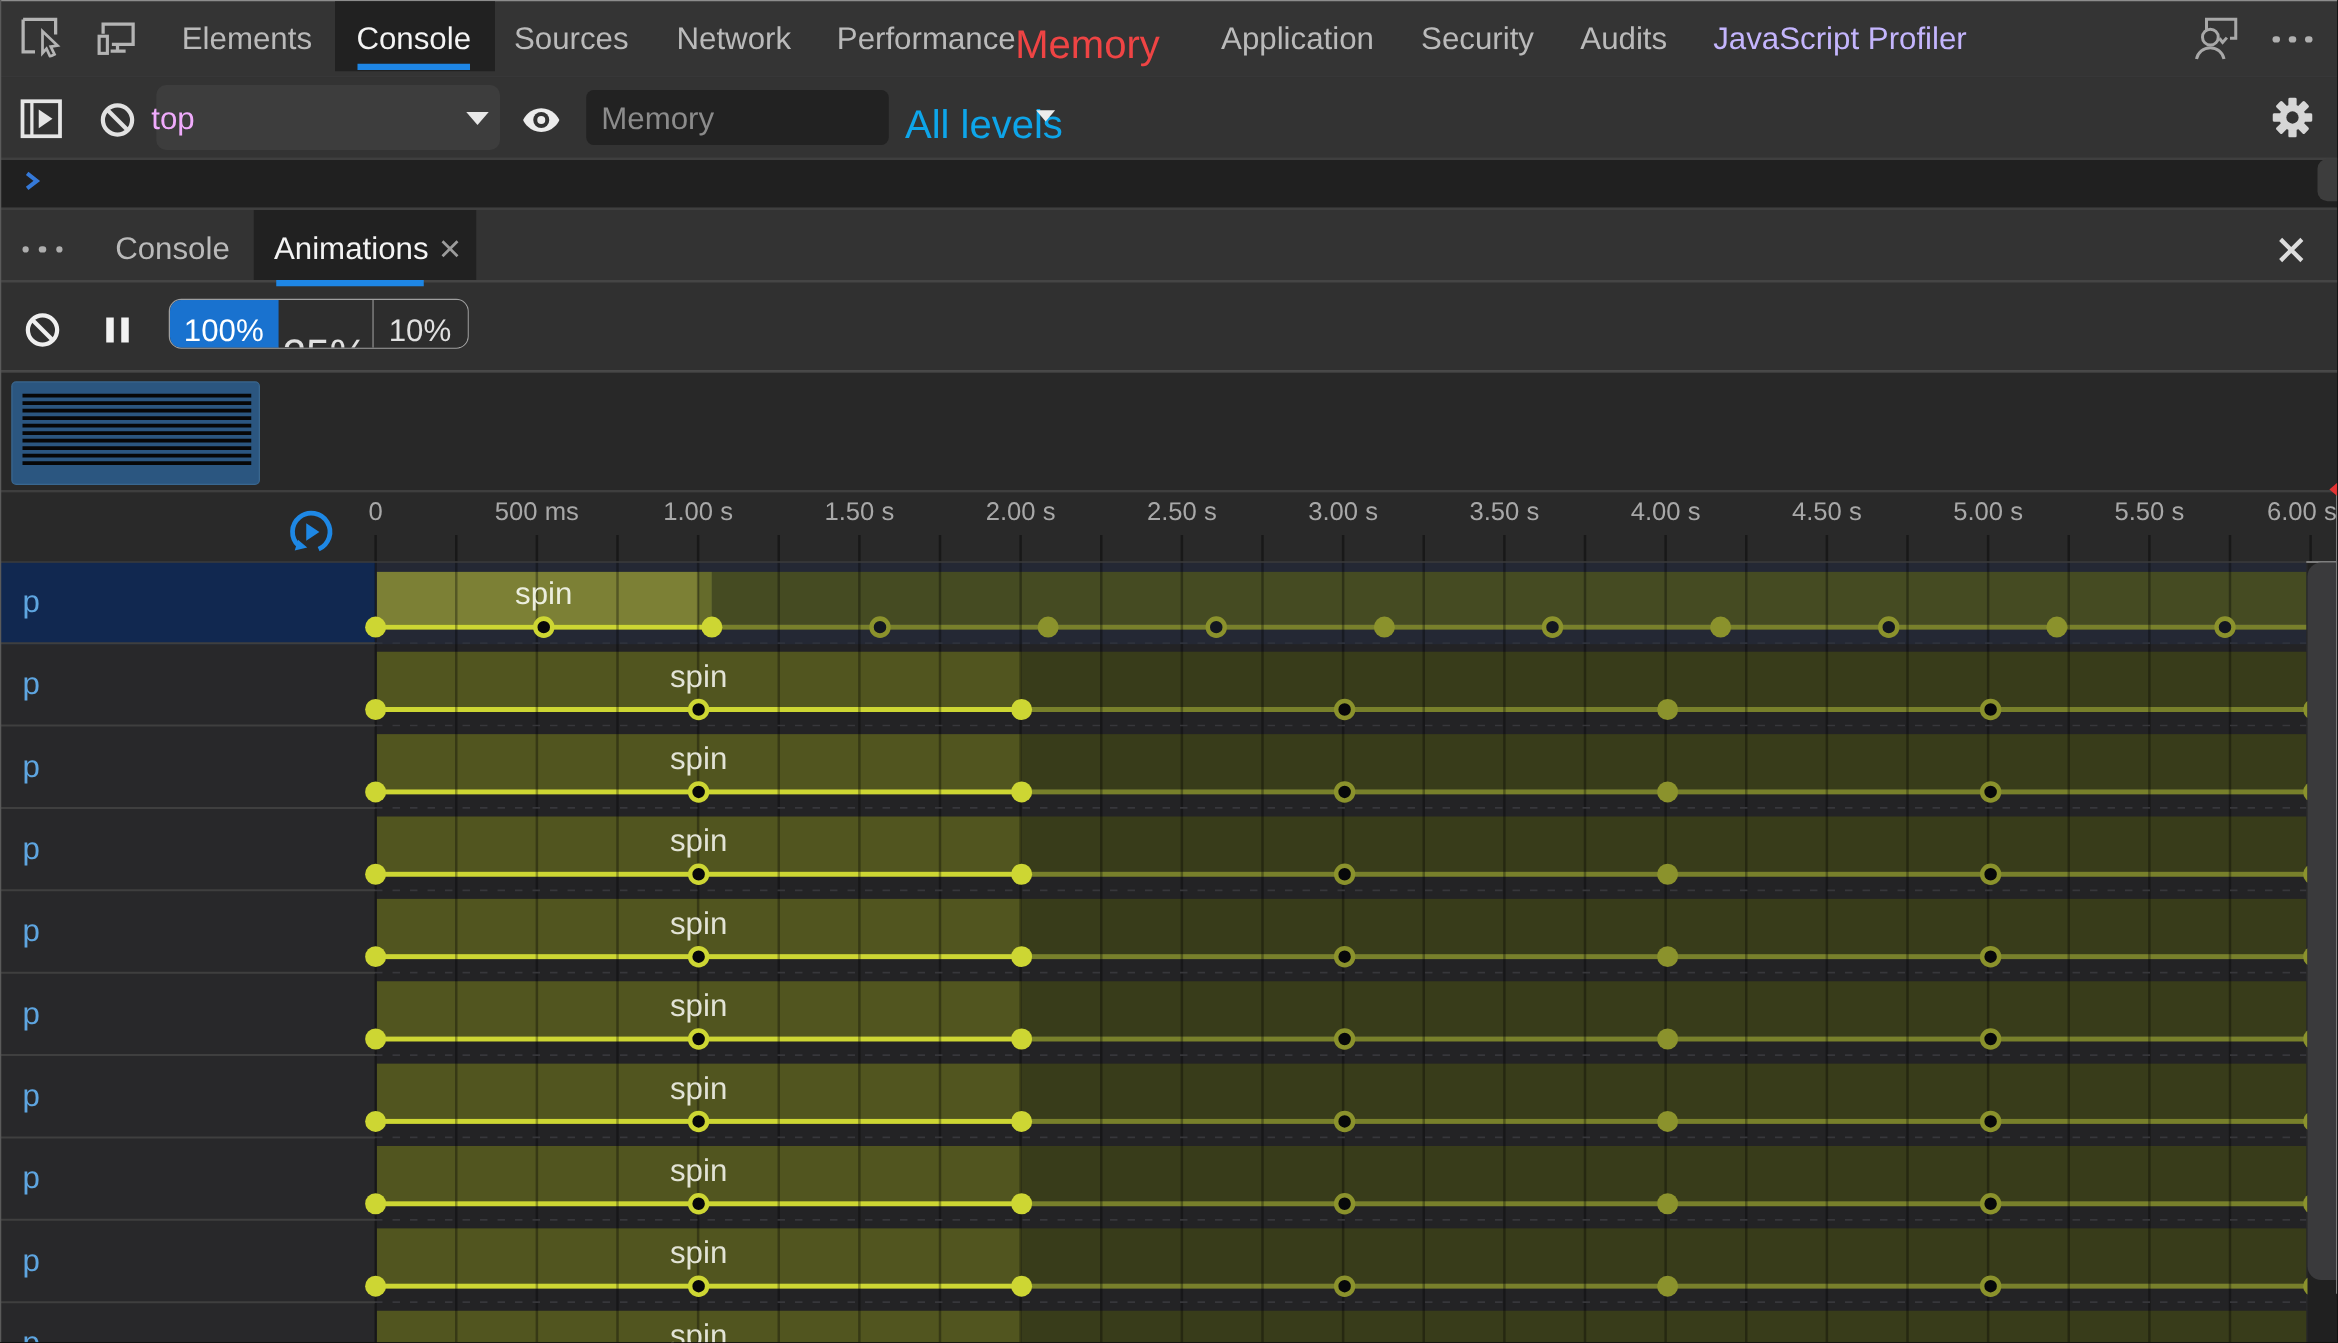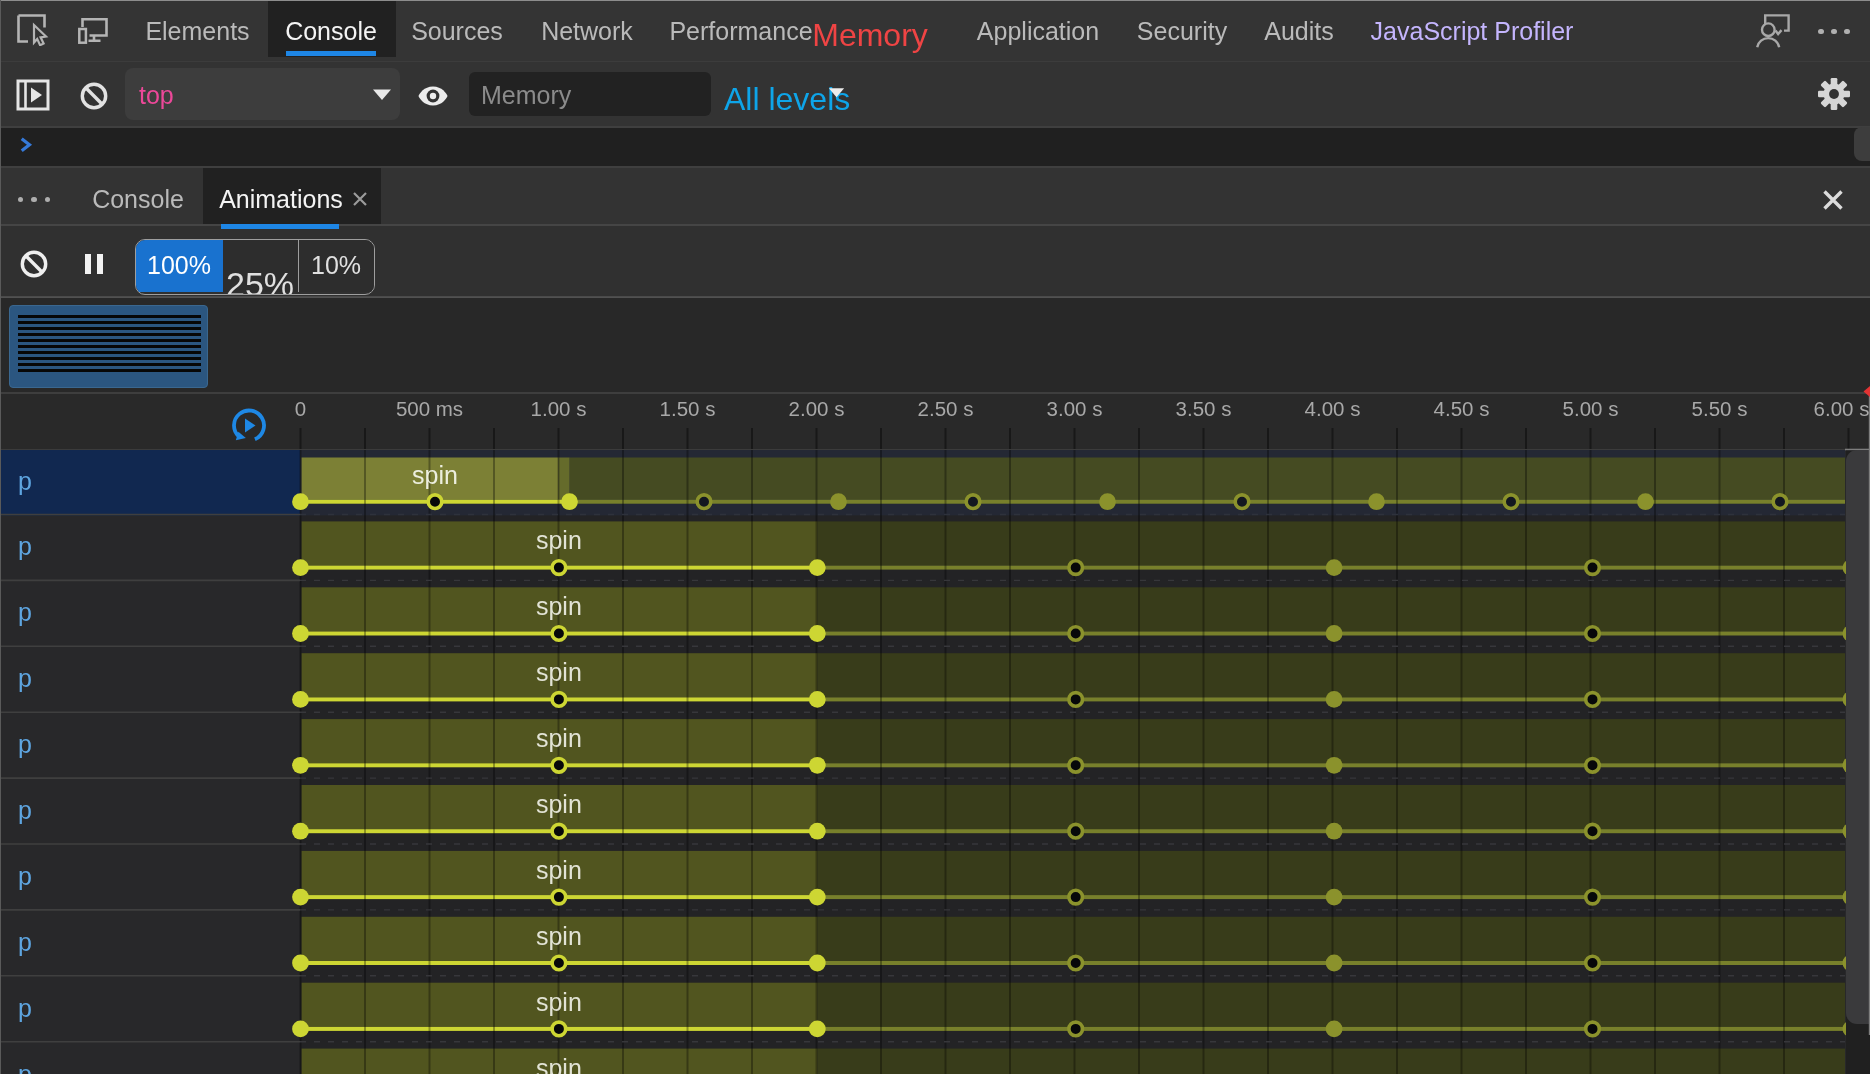--- a/index.html
+++ b/index.html
@@ -42,21 +42,21 @@
 <svg class="abs" style="left:16px;top:79px;" width="34" height="32" viewBox="0 0 34 32">
 <rect x="2" y="2" width="30" height="28" fill="none" stroke="#e6e6e6" stroke-width="3"></rect>
 <line x1="9.5" y1="2" x2="9.5" y2="30" stroke="#e6e6e6" stroke-width="2.6"></line>
 <path d="M15 8.5 L26 16 L15 23.5 Z" fill="#e6e6e6"></path>
 </svg>
 <svg class="abs" style="left:80px;top:82px;" width="28" height="28" viewBox="0 0 28 28">
 <circle cx="14" cy="14" r="11.7" fill="none" stroke="#e2e2e2" stroke-width="3.4"></circle>
 <line x1="5.8" y1="5.8" x2="22.2" y2="22.2" stroke="#e2e2e2" stroke-width="3.4"></line>
 </svg>
 <div class="abs" style="left:125px;top:68px;width:275px;height:52px;background:#3d3d3d;border-radius:8px;"></div>
-<div class="abs" style="left:139px;top:81px;font-size:25px;color:#ec4899;">top</div>
+<div class="abs" style="left:121px;top:81px;font-size:25px;color:#f0abfc;">top</div>
 <svg class="abs" style="left:372px;top:88px;" width="20" height="13" viewBox="0 0 20 13">
       <path d="M1 1.5 L10 12 L19 1.5 Z" fill="#e8e8e8"></path>
     </svg>
 <svg class="abs" style="left:417px;top:82px;" width="32" height="28" viewBox="0 0 32 28">
 <path d="M16 4.5 C7 4.5 2.5 11.5 1.5 14 C2.5 16.5 7 23.5 16 23.5 C25 23.5 29.5 16.5 30.5 14 C29.5 11.5 25 4.5 16 4.5 Z" fill="#ececec"></path>
 <circle cx="16" cy="14" r="6.4" fill="#323232"></circle>
 <circle cx="16" cy="14" r="3.2" fill="#ececec"></circle>
 </svg>
 <div class="abs" style="left:469px;top:72px;width:242px;height:44px;background:#222222;border-radius:6px;"></div>
 <div class="abs" style="left:481px;top:81px;font-size:25px;color:#8b8b8b;">Memory</div>
@@ -96,21 +96,21 @@
 <svg class="abs" style="left:1822px;top:189px;" width="22" height="22" viewBox="0 0 22 22">
 <path d="M2.5 2.5 L19.5 19.5 M19.5 2.5 L2.5 19.5" stroke="#dcdcdc" stroke-width="3.4"></path>
 </svg>
 <div class="abs" style="left:0;top:224px;width:1870px;height:73px;background:#303030;border-top:2px solid #454545;border-bottom:1px solid #4a4a4a;"></div>
 <svg class="abs" style="left:20px;top:250px;" width="28" height="28" viewBox="0 0 28 28">
 <circle cx="14" cy="14" r="11.7" fill="none" stroke="#efefef" stroke-width="3.4"></circle>
 <line x1="5.8" y1="5.8" x2="22.2" y2="22.2" stroke="#efefef" stroke-width="3.4"></line>
 </svg>
 <div class="abs" style="left:85px;top:254px;width:6px;height:20px;background:#f2f2f2;"></div>
 <div class="abs" style="left:96.5px;top:254px;width:6px;height:20px;background:#f2f2f2;"></div>
-<div class="abs" style="left:135px;top:239px;width:240px;height:56px;border:1px solid #9e9e9e;border-radius:10px;overflow:hidden;">
+<div class="abs" style="left:135px;top:239px;width:240px;height:40px;border:1px solid #9e9e9e;border-radius:10px;overflow:hidden;">
       <div style="position:absolute;left:0;top:0;width:87px;height:52px;background:#1972cf;"></div>
       <div style="position:absolute;left:87px;top:0;width:76px;height:52px;background:#2d2d2d;border-right:1px solid #9e9e9e;"></div>
       <div style="position:absolute;left:163px;top:0;width:77px;height:52px;background:#2d2d2d;"></div>
       <div class="ctr" style="position:absolute;left:43px;top:11px;font-size:25px;color:#ffffff;">100%</div>
       <div class="ctr" style="position:absolute;left:124px;top:11px;font-size:34px;color:#e0e0e0;margin-top:14px;">25%</div>
       <div class="ctr" style="position:absolute;left:200px;top:11px;font-size:25px;color:#e0e0e0;">10%</div>
     </div>
 <div class="abs" style="left:0;top:297px;width:1870px;height:97px;background:#282828;border-top:1px solid #515151;border-bottom:2px solid #3e3e3e;"></div>
 <div class="abs" style="left:9px;top:305px;width:199px;height:83px;background:#2b5680;border-radius:4px;border:1px solid #3a678f;">
       <div style="position:absolute;left:8px;top:9px;width:183px;height:3.4px;background:#070707;"></div>

